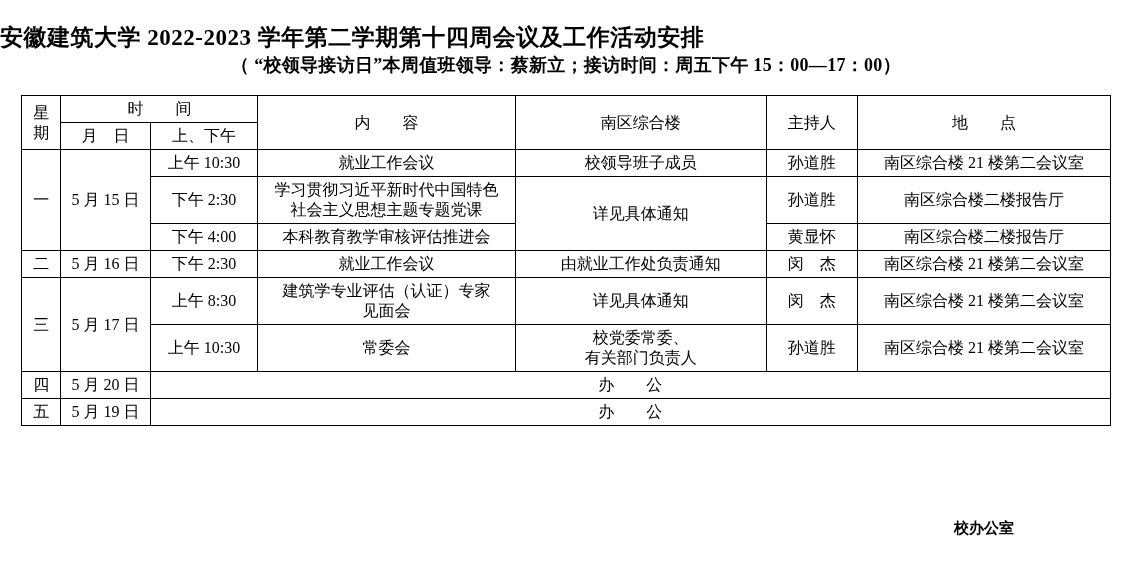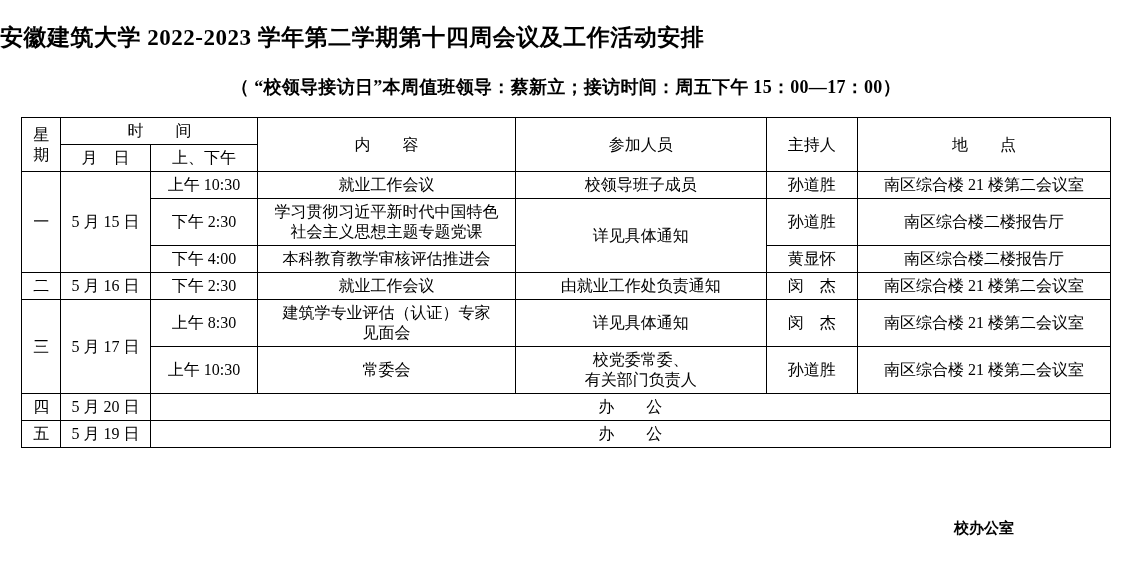--- a/index.html
+++ b/index.html
@@ -25,21 +25,21 @@
     font-size: 23px;
     font-weight: bold;
     letter-spacing: 0.5px;
     margin-top: 22px;
     font-family: "Liberation Serif", "DejaVu Serif", serif;
   }
   .subtitle {
     text-align: center;
     font-size: 18px;
     font-weight: bold;
-    margin-top: 22px;
+    margin-top: 0;
     letter-spacing: 0.3px;
   }
   table.sched {
     border-collapse: collapse;
     margin: 18px auto 0 auto;
     width: 1090px;
     table-layout: fixed;
   }
   table.sched td, table.sched th {
     border: 1px solid #000000;
@@ -98,21 +98,21 @@
     </colgroup>
     <tbody>
 
       <tr>
         <td rowspan="2" class="two-line">
           <div>星</div>
           <div>期</div>
         </td>
         <td colspan="2" class="time-head">时　　间</td>
         <td rowspan="2">内　　容</td>
-        <td rowspan="2">参加人员</td>
+        <td rowspan="2">南区综合楼</td>
         <td rowspan="2">主持人</td>
         <td rowspan="2">地　　点</td>
       </tr>
 
       <tr>
         <td>月　日</td>
         <td>上、下午</td>
       </tr>
 
       <tr>

